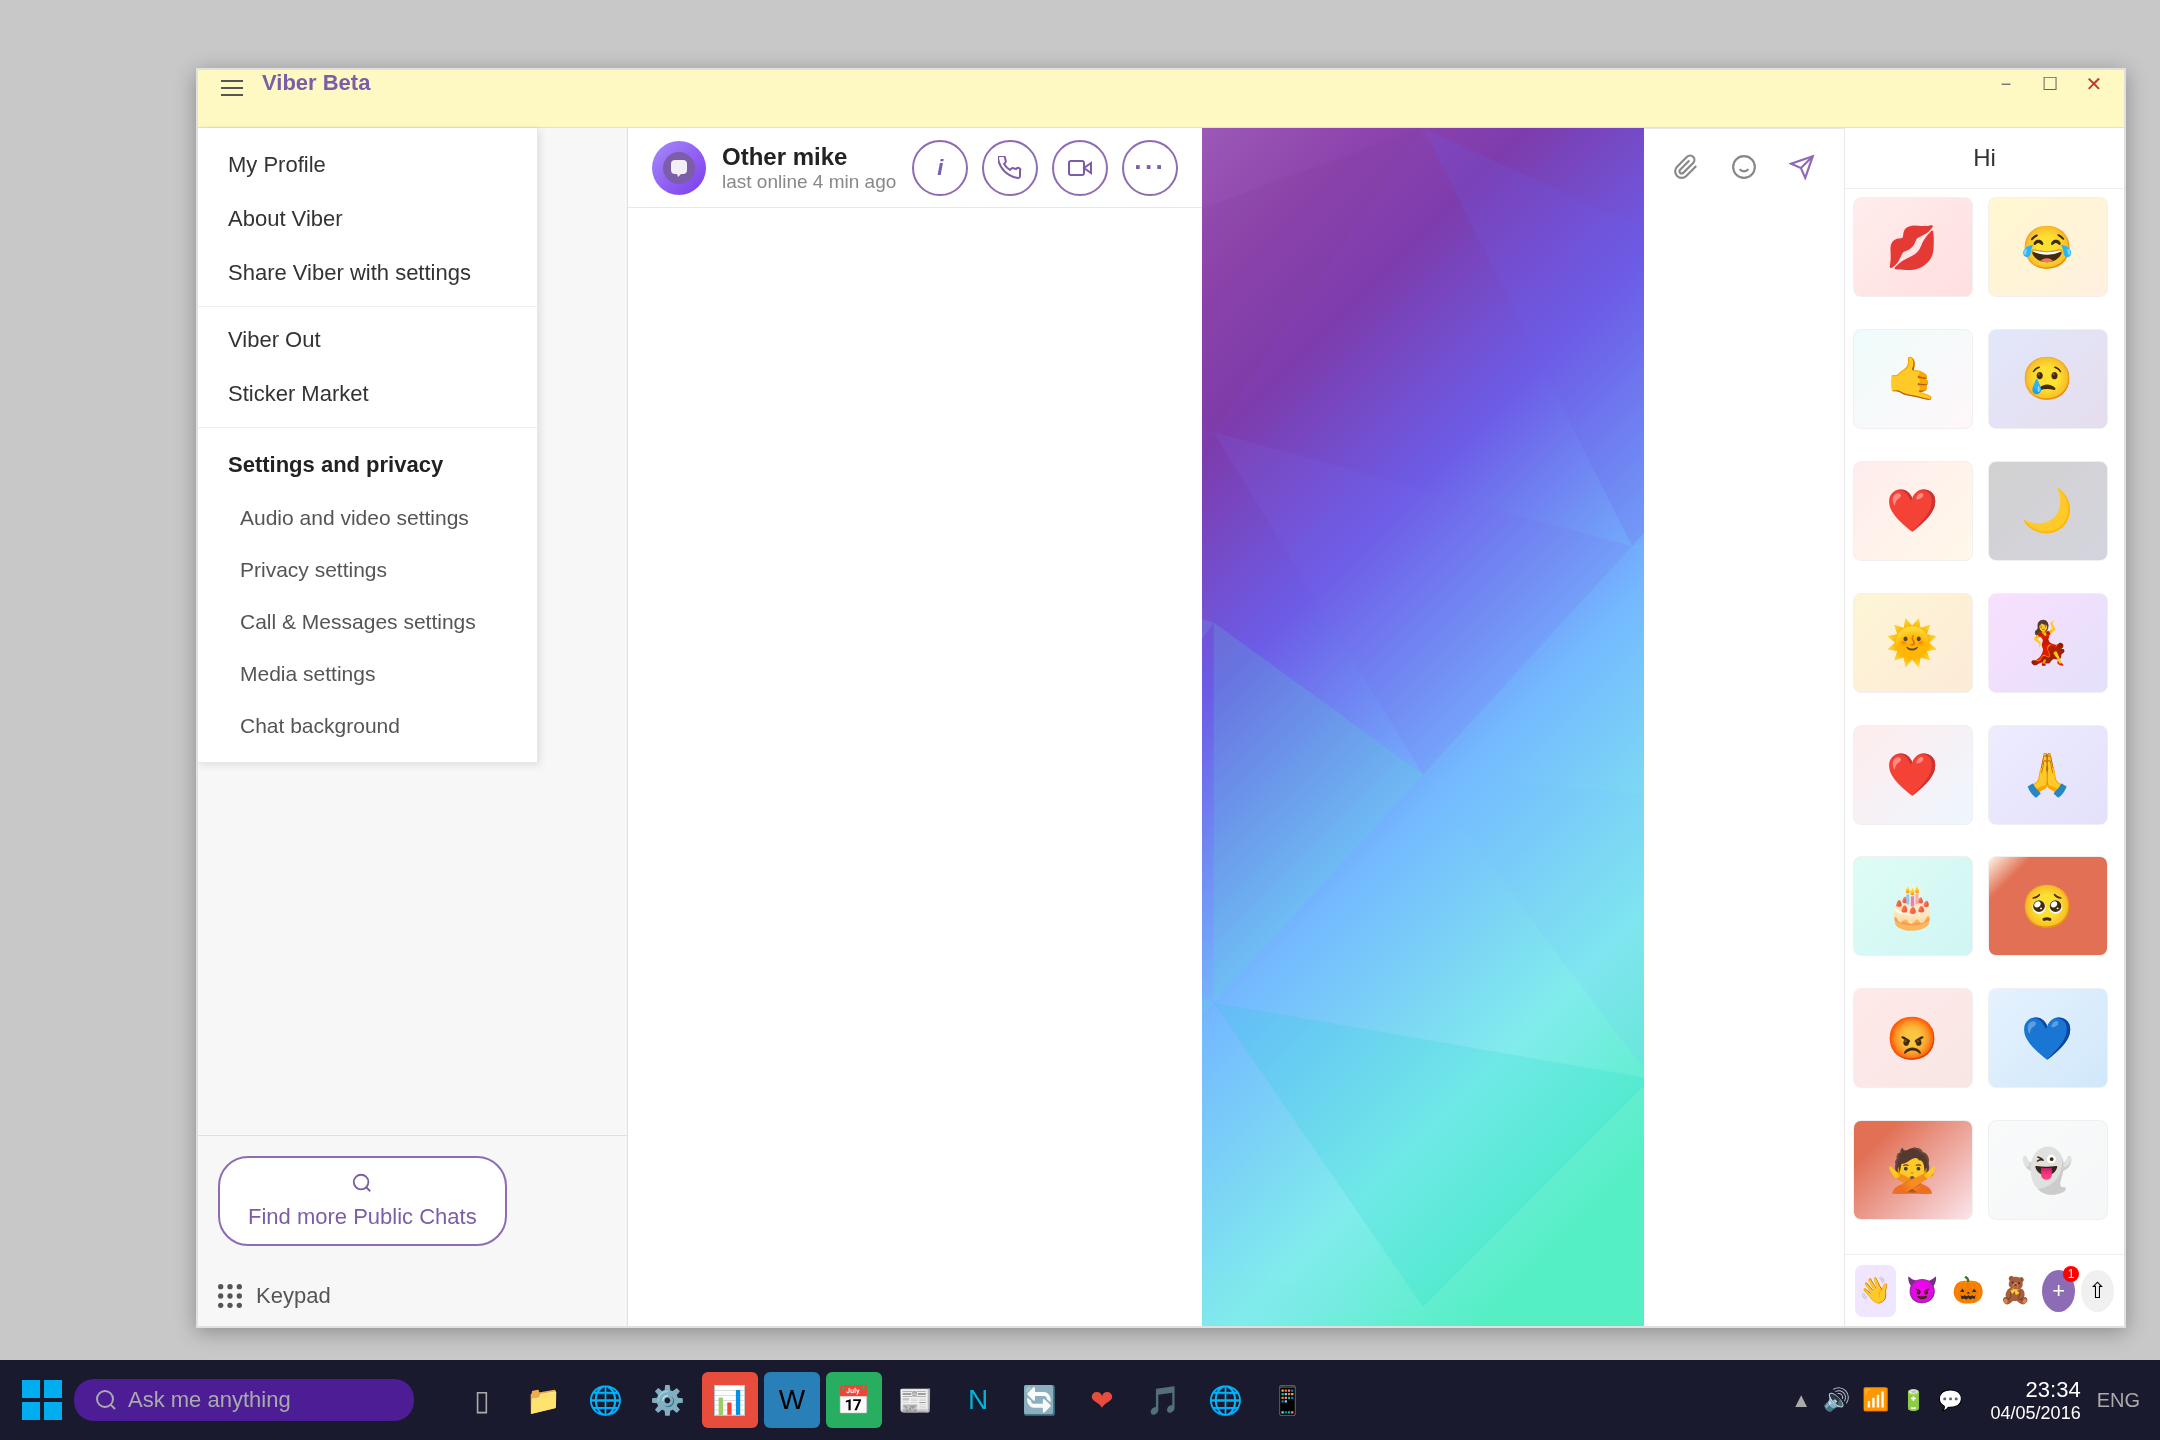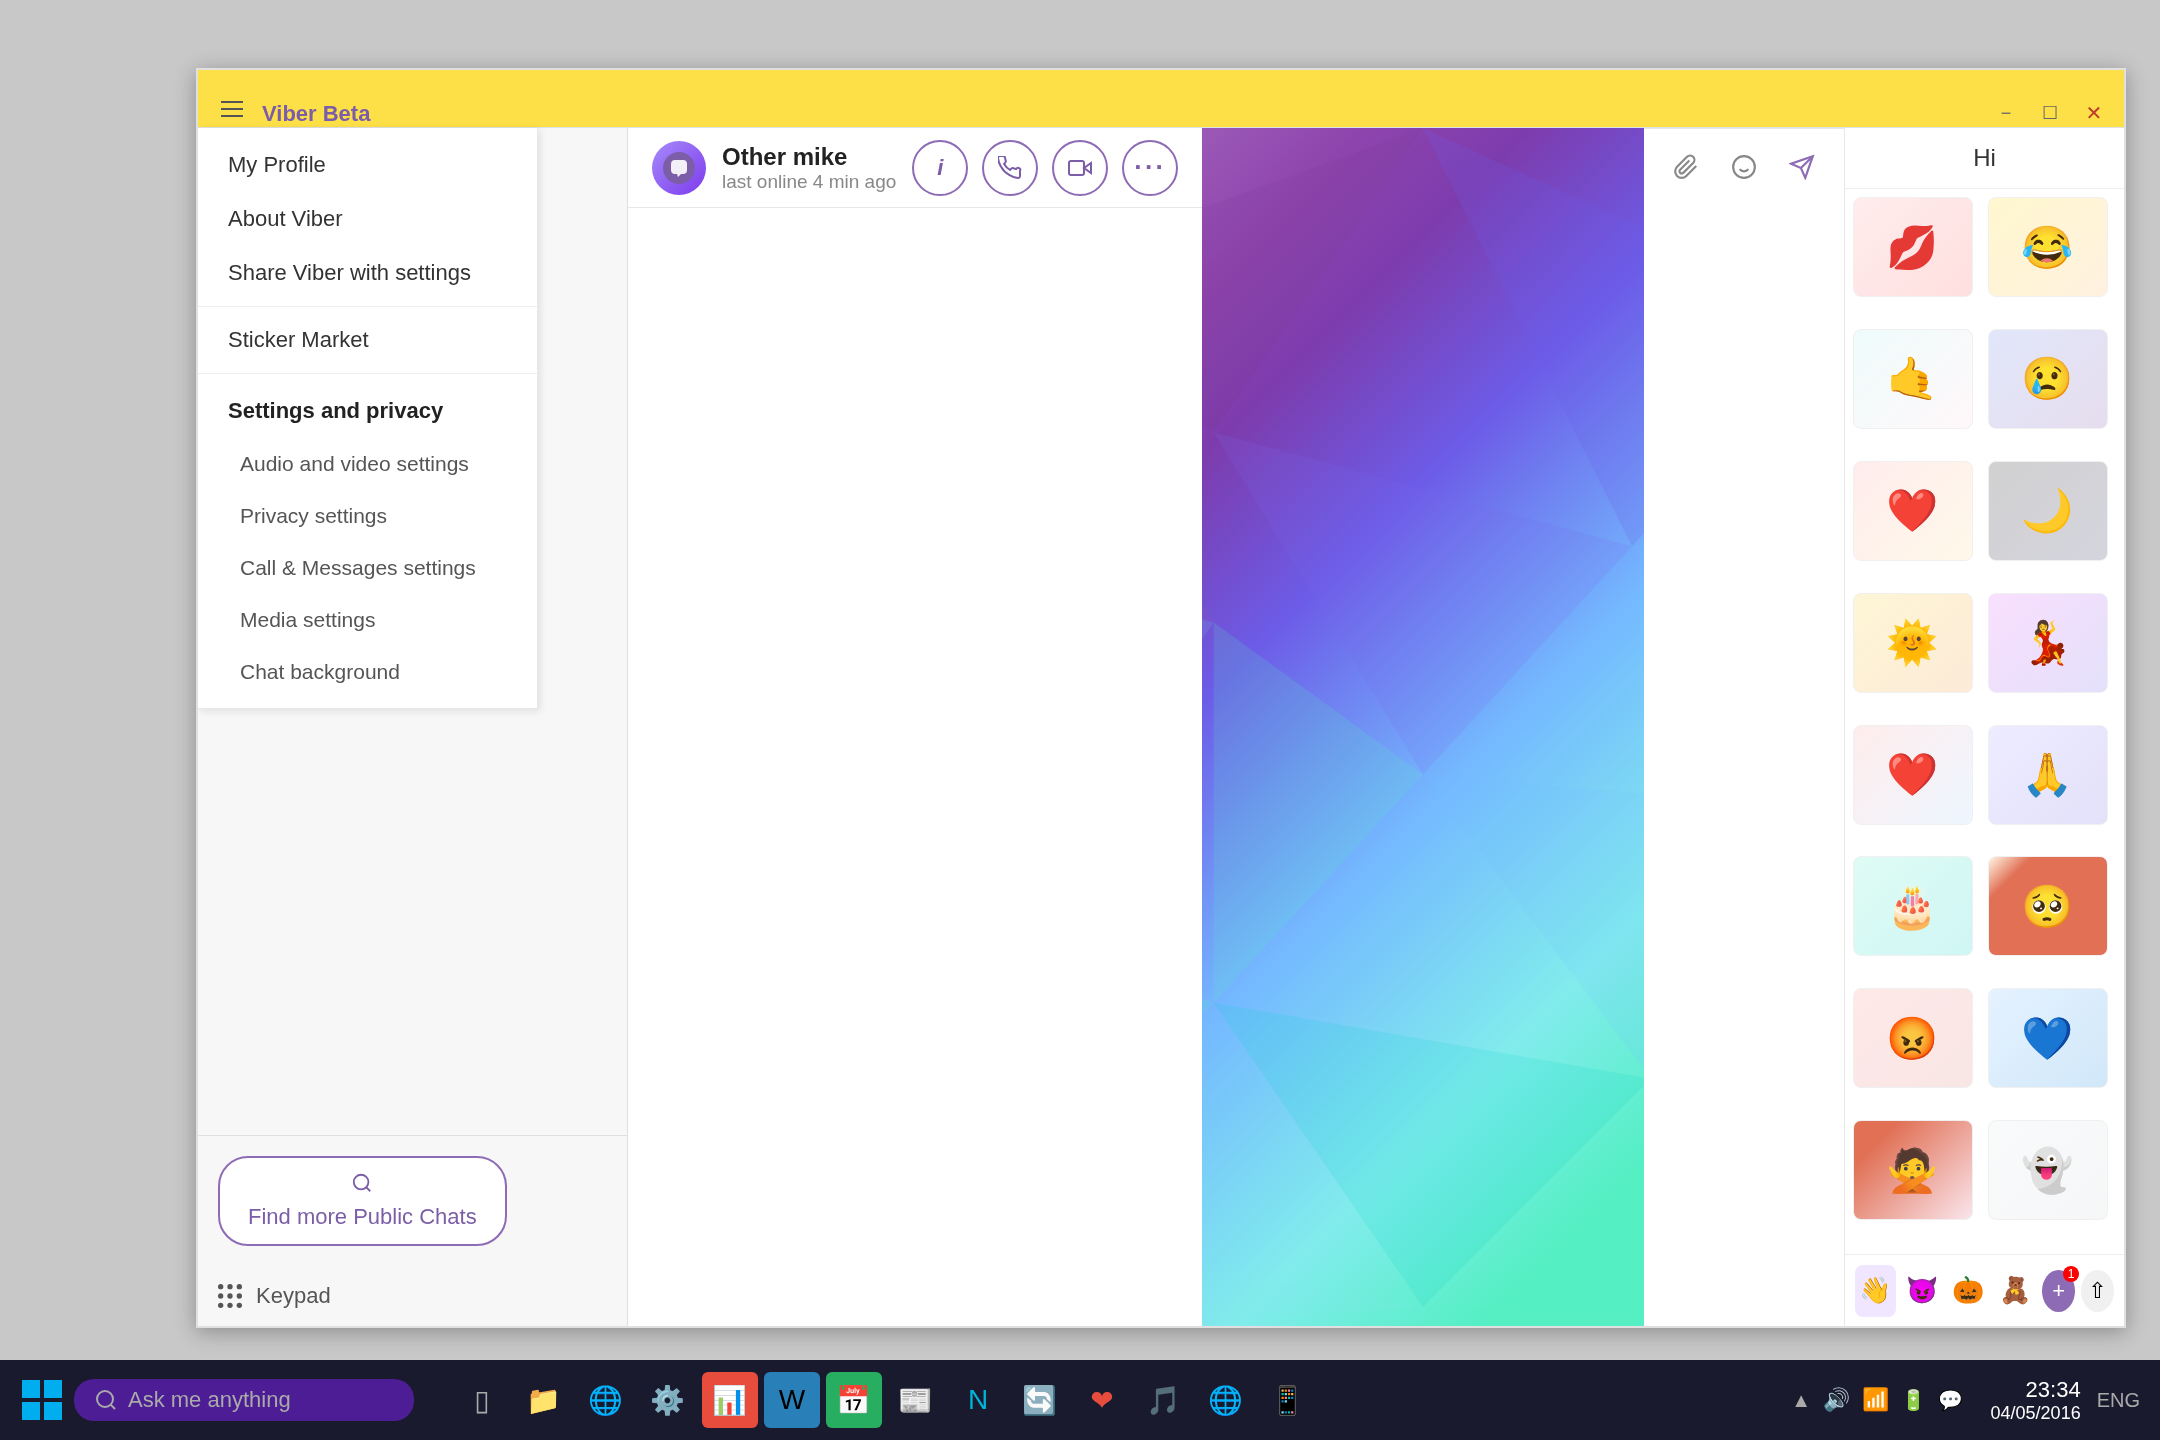--- a/index.html
+++ b/index.html
@@ -92,24 +92,24 @@
       border: 2px solid #e0e0e0;
       box-shadow: 0 4px 20px rgba(0,0,0,0.3);
       display: flex;
       flex-direction: column;
       overflow: hidden;
     }
 
     
     .title-bar {
       height: 58px;
-      background: #fde047;
+      background: #fef9c3;
       border-bottom: 1px solid #e0e0e0;
       display: flex;
-      align-items: flex-end;
+      align-items: flex-start;
       padding: 0 16px;
       flex-shrink: 0;
     }
     .title-bar-menu-btn {
       width: 36px;
       height: 36px;
       display: flex;
       align-items: center;
       justify-content: center;
       cursor: pointer;
@@ -494,20 +494,21 @@
       <div class="win-btn">☐</div>
       <div class="win-btn close">✕</div>
     </div>
   </div>
 
   <div class="dropdown-menu">
     <span class="menu-item">My Profile</span>
     <span class="menu-item">About Viber</span>
     <span class="menu-item">Share Viber with settings</span>
     <div class="menu-divider"></div>
+    <span class="menu-item">Viber Out</span>
     <span class="menu-item">Sticker Market</span>
     <div class="menu-divider"></div>
     <span class="menu-item bold">Settings and privacy</span>
     <span class="menu-item sub">Audio and video settings</span>
     <span class="menu-item sub">Privacy settings</span>
     <span class="menu-item sub">Call &amp; Messages settings</span>
     <span class="menu-item sub">Media settings</span>
     <span class="menu-item sub">Chat background</span>
   </div>
 

